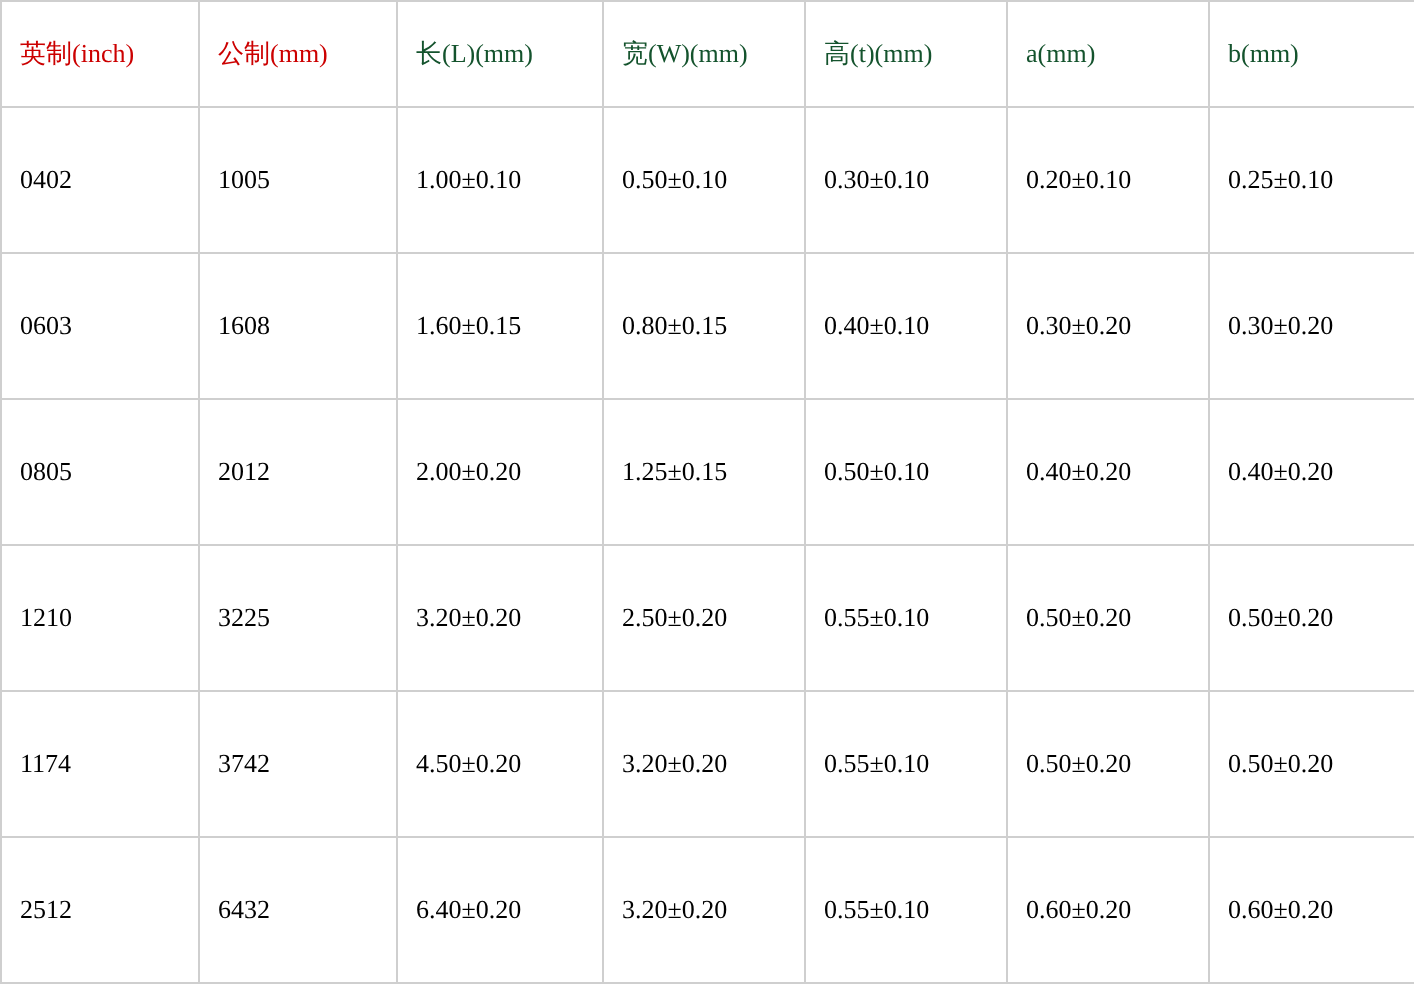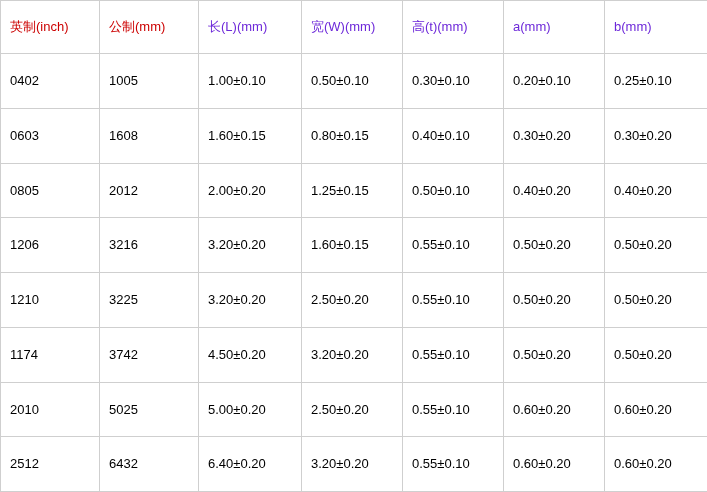--- a/index.html
+++ b/index.html
@@ -12,20 +12,21 @@
     height: 492px;
     font-family: "Liberation Sans", sans-serif;
     color: #000000;
     overflow: hidden;
   }
   .sheet {
     width: 595px;
     height: 492px;
     box-sizing: border-box;
     background: #ffffff;
+    font-family: Liberation Serif, serif;
   }
   table.spec-table {
     border-collapse: collapse;
     table-layout: fixed;
     width: 707px;
     height: 492px;
     background: #ffffff;
   }
   table.spec-table td,
   table.spec-table th {
@@ -42,21 +43,21 @@
   thead th {
     height: 52px;
   }
   tbody td {
     height: 49px;
   }
   .hdr-red {
     color: #cc0000;
   }
   .hdr-dark {
-    color: #6d28d9;
+    color: #14532d;
     margin-top: 12px;
   }
   
   col.c0 { width: 99px; }
   col.c1 { width: 99px; }
   col.c2 { width: 103px; }
   col.c3 { width: 101px; }
   col.c4 { width: 101px; }
   col.c5 { width: 101px; }
   col.c6 { width: 103px; }
@@ -108,56 +109,38 @@
       <tr>
         <td>0805</td>
         <td>2012</td>
         <td>2.00±0.20</td>
         <td>1.25±0.15</td>
         <td>0.50±0.10</td>
         <td>0.40±0.20</td>
         <td>0.40±0.20</td>
       </tr>
       <tr>
-        <td>1206</td>
-        <td>3216</td>
-        <td>3.20±0.20</td>
-        <td>1.60±0.15</td>
-        <td>0.55±0.10</td>
-        <td>0.50±0.20</td>
-        <td>0.50±0.20</td>
-      </tr>
-      <tr>
         <td>1210</td>
         <td>3225</td>
         <td>3.20±0.20</td>
         <td>2.50±0.20</td>
         <td>0.55±0.10</td>
         <td>0.50±0.20</td>
         <td>0.50±0.20</td>
       </tr>
       <tr>
         <td>1174</td>
         <td>3742</td>
         <td>4.50±0.20</td>
         <td>3.20±0.20</td>
         <td>0.55±0.10</td>
         <td>0.50±0.20</td>
         <td>0.50±0.20</td>
       </tr>
       <tr>
-        <td>2010</td>
-        <td>5025</td>
-        <td>5.00±0.20</td>
-        <td>2.50±0.20</td>
-        <td>0.55±0.10</td>
-        <td>0.60±0.20</td>
-        <td>0.60±0.20</td>
-      </tr>
-      <tr>
         <td>2512</td>
         <td>6432</td>
         <td>6.40±0.20</td>
         <td>3.20±0.20</td>
         <td>0.55±0.10</td>
         <td>0.60±0.20</td>
         <td>0.60±0.20</td>
       </tr>
     </tbody>
   </table>

